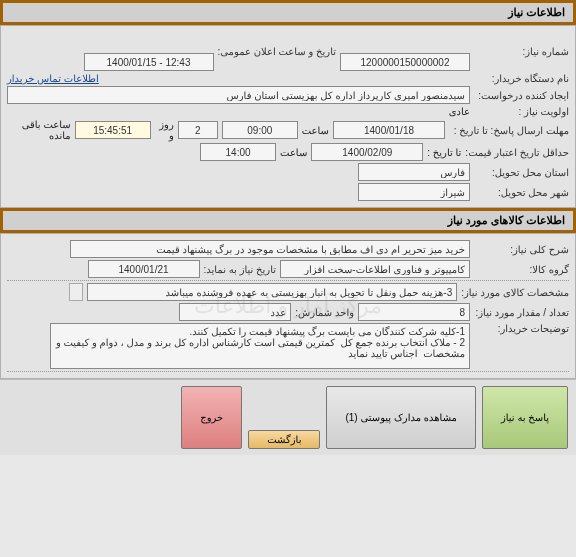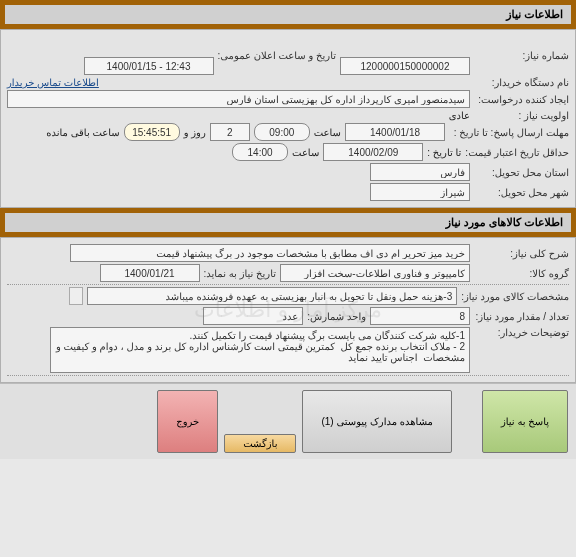--- a/index.html
+++ b/index.html
@@ -5,21 +5,21 @@
     * { box-sizing: border-box; margin: 0; padding: 0; }
     body {
       font-family: Tahoma, Arial, sans-serif;
       font-size: 11px;
       background: #e8e8e8;
       direction: rtl;
       width: 576px;
     }
     .section-header {
       background: #d0d0d0;
-      border: 5px solid #a16207;
+      border: 3px solid #a16207;
       padding: 3px 8px;
       font-weight: bold;
       font-size: 11px;
     }
     .panel {
       background: #e4e4e4;
       border: 1px solid #b0b0b0;
       padding: 4px 6px;
     }
     .row {
@@ -46,22 +46,22 @@
       background: #fff;
       border: 1px solid #888;
       padding: 1px 4px;
       font-size: 10px;
       height: 18px;
       direction: rtl;
       text-align: right;
     }
     .field-ltr { direction: ltr; text-align: center; }
     .field-long { width: 130px; margin-top: 21px; }
-    .field-med { width: 100px; }
-    .field-short { width: 56px; border-radius: 8px; }
+    .field-med { width: 112px; }
+    .field-short { width: 76px; }
     .field-xs { width: 40px; }
     .field-wide { flex: 1; }
     .textarea {
       background: #fff;
       border: 1px solid #888;
       padding: 2px 4px;
       font-size: 10px;
       direction: rtl;
       text-align: right;
       resize: none;
@@ -91,21 +91,21 @@
       border-top: 1px solid #bbb;
     }
     .btn {
       border: 1px solid #777;
       padding: 3px 18px;
       font-size: 10px;
       border-radius: 2px;
       cursor: pointer;
       font-family: Tahoma, Arial, sans-serif;
     }
-    .btn-primary { background: linear-gradient(#cfe6a8,#a8c97a); margin-left: 24px; }
+    .btn-primary { background: linear-gradient(#cfe6a8,#a8c97a); }
     .btn-info { background: linear-gradient(#e8e8e8,#cfcfcf); }
     .btn-warn { background: linear-gradient(#f7d9a0,#e6b965); margin-top: 44px; }
     .btn-danger { background: linear-gradient(#f3b3b3,#dd7f7f); }
     .spacer { flex: 1; }
     .watermark-area {
       position: relative;
     }
     .watermark {
       position: absolute;
       top: 50%; left: 50%;

